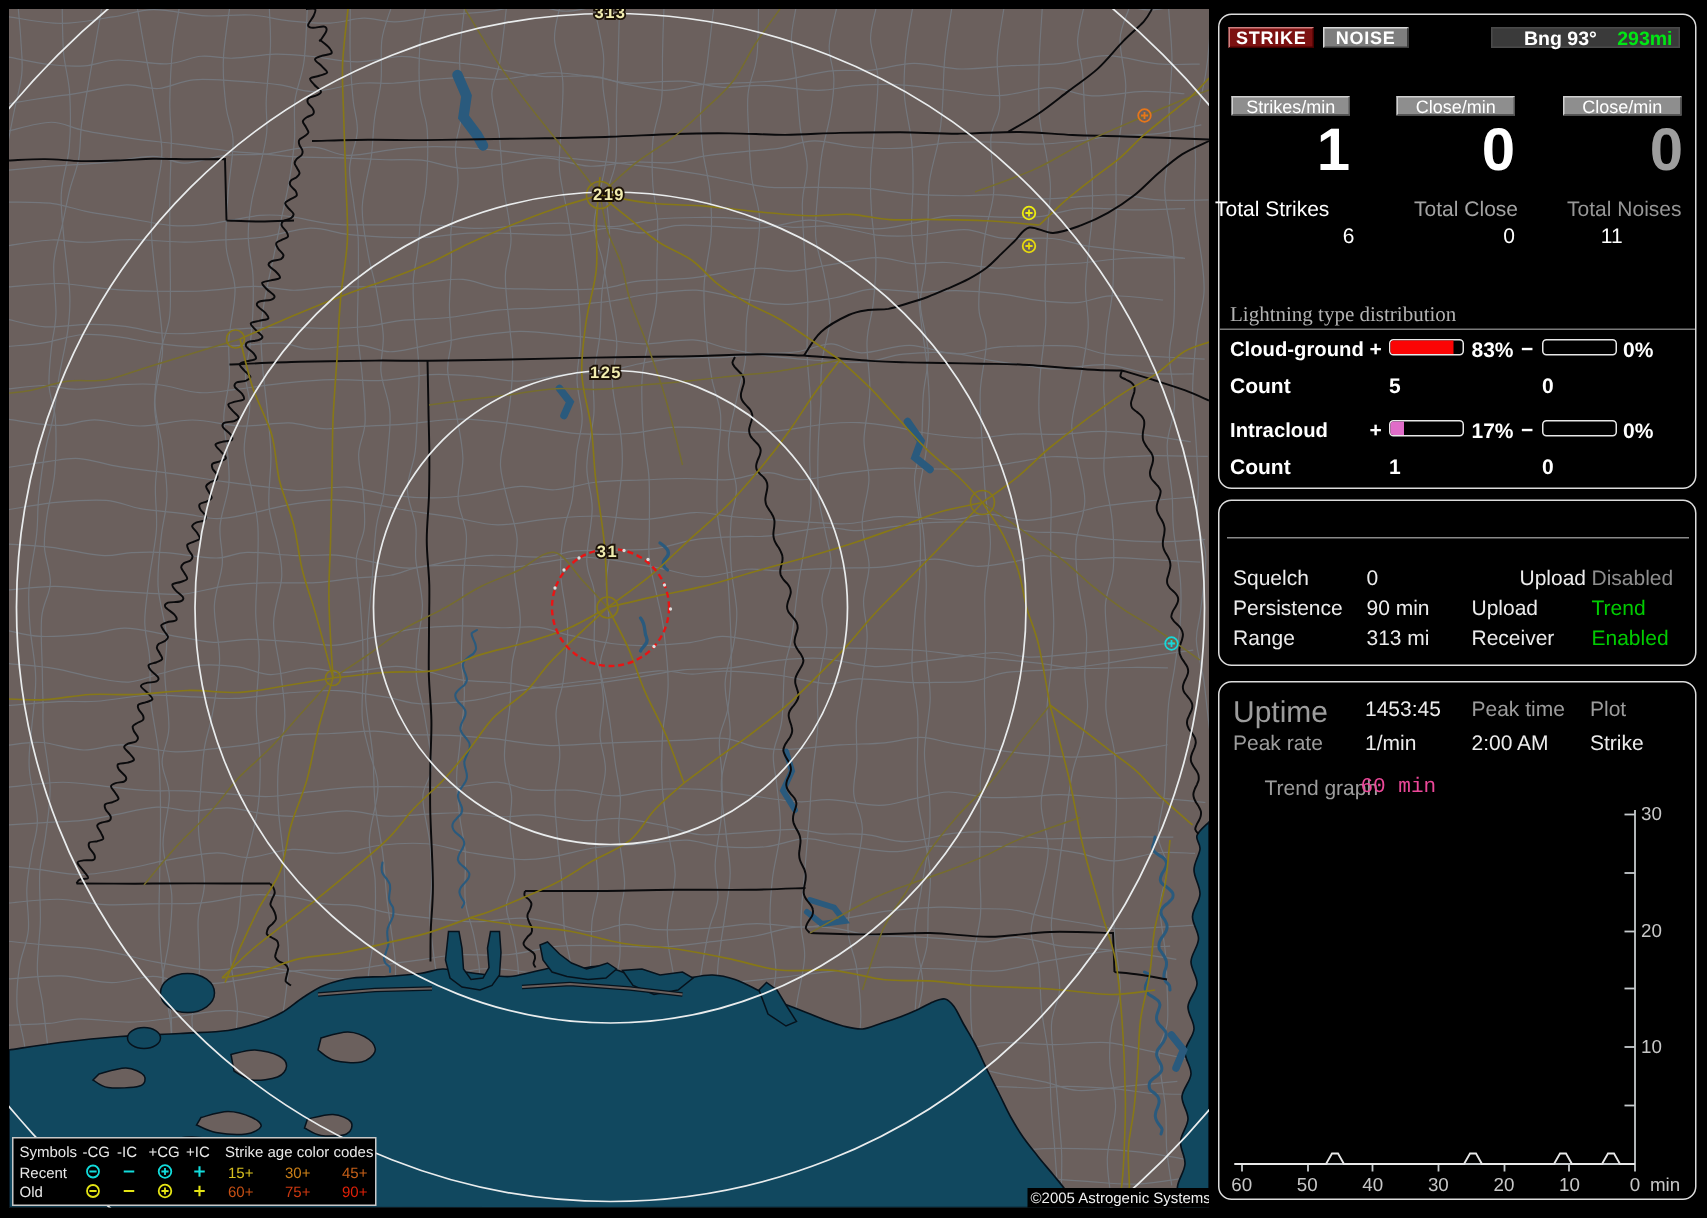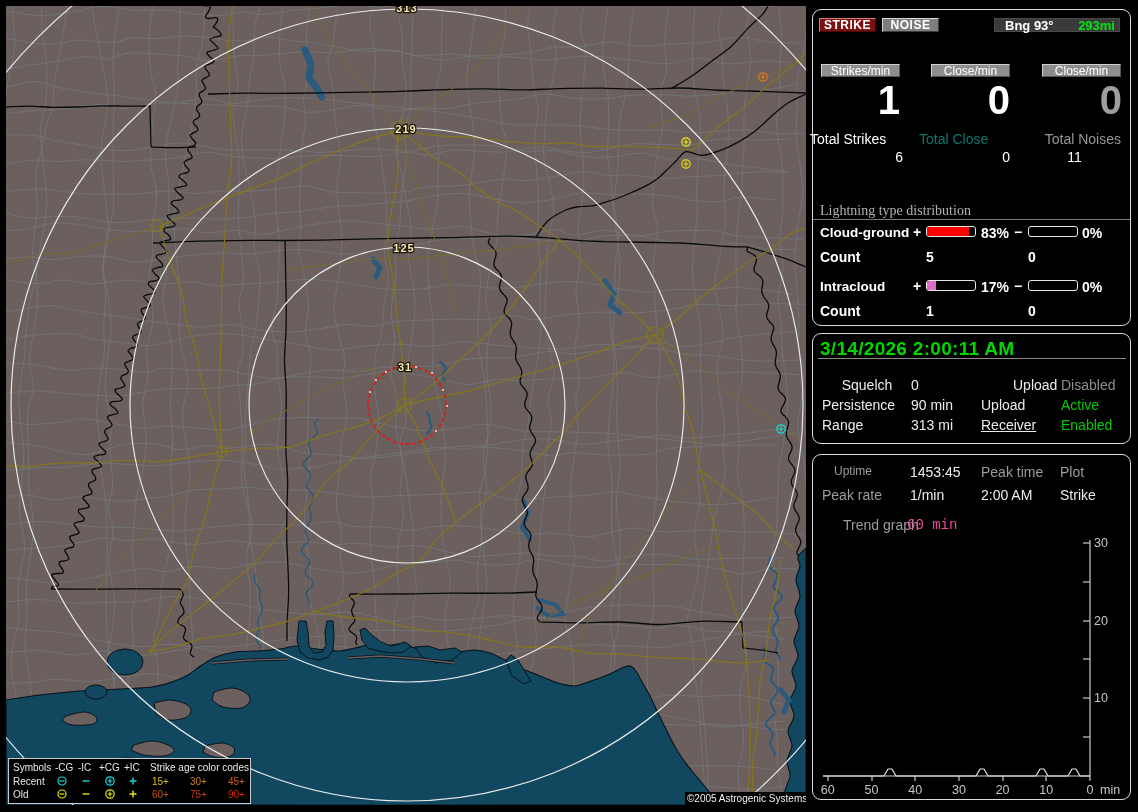--- a/index.html
+++ b/index.html
@@ -242,29 +242,29 @@
       <text x="190" y="798" font-family="Liberation Sans, sans-serif" font-size="10" fill="#cc3810" font-weight="normal" text-anchor="start">75+</text>
       <text x="228" y="798" font-family="Liberation Sans, sans-serif" font-size="10" fill="#e02008" font-weight="normal" text-anchor="start">90+</text>
       <rect x="685" y="792" width="121" height="17" fill="#000"></rect>
       <text x="687" y="802" font-family="Liberation Sans, sans-serif" font-size="10" fill="#f2f2f2" font-weight="normal" text-anchor="start">©2005 Astrogenic Systems</text>
     </svg>
 <div style="position:absolute;left:812px;top:9px;width:319px;height:317px;border:1px solid #dcdcdc;border-radius:9px;background:#000;"></div>
     <div style="position:absolute;left:812px;top:333px;width:319px;height:111px;border:1px solid #dcdcdc;border-radius:9px;background:#000;"></div>
     <div style="position:absolute;left:812px;top:454px;width:319px;height:346px;border:1px solid #dcdcdc;border-radius:9px;background:#000;"></div>
     <div style="position:absolute;left:819px;top:18px;width:57px;height:14px;background:#7c1111;border:1px solid;border-color:#cf8080 #460000 #460000 #cf8080;font-family:'Liberation Sans',sans-serif;font-size:12px;font-weight:bold;color:#fff;text-align:center;line-height:13px;letter-spacing:0.5px;">STRIKE</div>
     <div style="position:absolute;left:882px;top:18px;width:57px;height:14px;background:#7e7e7e;border:1px solid;border-color:#d8d8d8 #3c3c3c #3c3c3c #d8d8d8;font-family:'Liberation Sans',sans-serif;font-size:12px;font-weight:bold;color:#fff;text-align:center;line-height:13px;letter-spacing:0.5px;">NOISE</div>
-    <div style="position:absolute;left:994px;top:18px;width:126px;height:14px;background:#3a3a3a;border:1px solid #4a4a4a;font-family:'Liberation Sans',sans-serif;font-size:13px;font-weight:bold;color:#fff;line-height:13px;"><span style="padding-left:10px">Bng 93°</span><span style="float:right;color:#00e614;padding-right:4px">293mi</span></div>
+    <div style="position:absolute;left:994px;top:18px;width:126px;height:14px;background:#3a3a3a;border:1px solid #4a4a4a;font-family:'Liberation Sans',sans-serif;font-size:13px;font-weight:bold;color:#fff;line-height:13px;"><span style="padding-left:21px">Bng 93°</span><span style="float:right;color:#00e614;padding-right:4px">293mi</span></div>
     <div style="position:absolute;left:821px;top:64px;width:79px;height:13px;background:#8e8e8e;border:1px solid;border-color:#d0d0d0 #555 #555 #d0d0d0;font-family:'Liberation Sans',sans-serif;font-size:12px;color:#fff;text-align:center;line-height:12px;">Strikes/min</div>
     <div style="position:absolute;left:931px;top:64px;width:79px;height:13px;background:#8e8e8e;border:1px solid;border-color:#d0d0d0 #555 #555 #d0d0d0;font-family:'Liberation Sans',sans-serif;font-size:12px;color:#fff;text-align:center;line-height:12px;">Close/min</div>
     <div style="position:absolute;left:1042px;top:64px;width:79px;height:13px;background:#8e8e8e;border:1px solid;border-color:#d0d0d0 #555 #555 #d0d0d0;font-family:'Liberation Sans',sans-serif;font-size:12px;color:#fff;text-align:center;line-height:12px;">Close/min</div>
     <div style="position:absolute;left:810px;top:84px;width:90px;height:32px;font-family:'Liberation Sans',sans-serif;font-size:40px;font-weight:bold;color:#fff;text-align:right;line-height:32px;">1</div>
     <div style="position:absolute;left:920px;top:84px;width:90px;height:32px;font-family:'Liberation Sans',sans-serif;font-size:40px;font-weight:bold;color:#fff;text-align:right;line-height:32px;">0</div>
     <div style="position:absolute;left:1032px;top:84px;width:90px;height:32px;font-family:'Liberation Sans',sans-serif;font-size:40px;font-weight:bold;color:#9e9e9e;text-align:right;line-height:32px;">0</div>
     <div style="position:absolute;left:810px;top:131px;width:93px;height:14px;font-family:'Liberation Sans',sans-serif;font-size:14px;color:#fff;text-align:left;">Total Strikes</div>
-    <div style="position:absolute;left:919px;top:131px;width:93px;height:14px;font-family:'Liberation Sans',sans-serif;font-size:14px;color:#0f766e;text-align:left;">Total Close</div>
+    <div style="position:absolute;left:919px;top:131px;width:93px;height:14px;font-family:'Liberation Sans',sans-serif;font-size:14px;color:#a3a3a3;text-align:right;">Total Close</div>
     <div style="position:absolute;left:1028px;top:131px;width:93px;height:14px;font-family:'Liberation Sans',sans-serif;font-size:14px;color:#969696;text-align:right;">Total Noises</div>
     <div style="position:absolute;left:810px;top:149px;width:93px;height:14px;font-family:'Liberation Sans',sans-serif;font-size:14px;color:#fff;text-align:right;">6</div>
     <div style="position:absolute;left:919px;top:149px;width:91px;height:14px;font-family:'Liberation Sans',sans-serif;font-size:14px;color:#fff;text-align:right;">0</div>
     <div style="position:absolute;left:1028px;top:149px;width:93px;height:14px;font-family:'Liberation Sans',sans-serif;font-size:14px;color:#fff;text-align:center;">11</div>
     <div style="position:absolute;left:820px;top:203px;width:220px;height:14px;font-family:Liberation Serif, serif;font-size:14px;color:#b2b2b2;">Lightning type distribution</div>
     <div style="position:absolute;left:813px;top:219px;width:317px;height:0;border-top:1px solid #7a7a7a;"></div>
     <div style="position:absolute;left:820px;top:225px;width:95px;height:14px;font-family:'Liberation Sans',sans-serif;font-size:13.5px;font-weight:bold;color:#fff;">Cloud-ground</div>
     <div style="position:absolute;left:913px;top:224px;width:12px;height:14px;font-family:'Liberation Sans',sans-serif;font-size:14px;font-weight:bold;color:#fff;">+</div>
     <div style="position:absolute;left:926px;top:226px;width:50px;height:11px;border:1px solid #e8e8e8;border-radius:3px;background:#000;">
       <div style="width:42px;height:9px;background:#fb0404;border-radius:2px 0 0 2px"></div>
@@ -281,35 +281,34 @@
     <div style="position:absolute;left:926px;top:280px;width:50px;height:11px;border:1px solid #e8e8e8;border-radius:3px;background:#000;">
       <div style="width:9px;height:9px;background:#e06cc8;border-radius:2px 0 0 2px"></div>
     </div>
     <div style="position:absolute;left:981px;top:279px;width:40px;height:14px;font-family:'Liberation Sans',sans-serif;font-size:14px;font-weight:bold;color:#fff;">17%</div>
     <div style="position:absolute;left:1014px;top:278px;width:12px;height:14px;font-family:'Liberation Sans',sans-serif;font-size:14px;font-weight:bold;color:#fff;">−</div>
     <div style="position:absolute;left:1028px;top:280px;width:50px;height:11px;border:1px solid #e8e8e8;border-radius:3px;background:#000;"></div>
     <div style="position:absolute;left:1082px;top:279px;width:40px;height:14px;font-family:'Liberation Sans',sans-serif;font-size:14px;font-weight:bold;color:#fff;">0%</div>
     <div style="position:absolute;left:820px;top:303px;width:60px;height:14px;font-family:'Liberation Sans',sans-serif;font-size:14px;font-weight:bold;color:#fff;">Count</div>
     <div style="position:absolute;left:926px;top:303px;width:30px;height:14px;font-family:'Liberation Sans',sans-serif;font-size:14px;font-weight:bold;color:#fff;">1</div>
     <div style="position:absolute;left:1028px;top:303px;width:30px;height:14px;font-family:'Liberation Sans',sans-serif;font-size:14px;font-weight:bold;color:#fff;">0</div>
-    <div style="position:absolute;left:820px;top:338px;width:300px;height:18px;font-family:'Liberation Sans',sans-serif;font-size:19px;font-weight:bold;color:#00d600;letter-spacing:0.3px;">3/14/2026 2:00:11 AM</div>
     <div style="position:absolute;left:818px;top:358px;width:308px;height:0;border-top:1px solid #8a8a8a;"></div>
-    <div style="position:absolute;left:822px;top:377px;width:90px;height:15px;font-family:'Liberation Sans',sans-serif;font-size:14px;color:#ececec;text-align:center;">Squelch</div>
+    <div style="position:absolute;left:822px;top:377px;width:90px;height:15px;font-family:'Liberation Sans',sans-serif;font-size:14px;color:#ececec;">Squelch</div>
     <div style="position:absolute;left:911px;top:377px;width:70px;height:15px;font-family:'Liberation Sans',sans-serif;font-size:14px;color:#ececec;">0</div>
     <div style="position:absolute;left:981px;top:377px;width:80px;height:15px;font-family:'Liberation Sans',sans-serif;font-size:14px;color:#ececec;margin-left:32px;">Upload</div>
     <div style="position:absolute;left:1061px;top:377px;width:70px;height:15px;font-family:'Liberation Sans',sans-serif;font-size:14px;color:#ececec;color:#8e8e8e;">Disabled</div>
     <div style="position:absolute;left:822px;top:397px;width:90px;height:15px;font-family:'Liberation Sans',sans-serif;font-size:14px;color:#ececec;">Persistence</div>
     <div style="position:absolute;left:911px;top:397px;width:70px;height:15px;font-family:'Liberation Sans',sans-serif;font-size:14px;color:#ececec;">90 min</div>
     <div style="position:absolute;left:981px;top:397px;width:80px;height:15px;font-family:'Liberation Sans',sans-serif;font-size:14px;color:#ececec;">Upload</div>
-    <div style="position:absolute;left:1061px;top:397px;width:70px;height:15px;font-family:'Liberation Sans',sans-serif;font-size:14px;color:#ececec;color:#00cc00;">Active</div>
+    <div style="position:absolute;left:1061px;top:397px;width:70px;height:15px;font-family:'Liberation Sans',sans-serif;font-size:14px;color:#ececec;color:#00cc00;">Trend</div>
     <div style="position:absolute;left:822px;top:417px;width:90px;height:15px;font-family:'Liberation Sans',sans-serif;font-size:14px;color:#ececec;">Range</div>
     <div style="position:absolute;left:911px;top:417px;width:70px;height:15px;font-family:'Liberation Sans',sans-serif;font-size:14px;color:#ececec;">313 mi</div>
-    <div style="position:absolute;left:981px;top:417px;width:80px;height:15px;font-family:'Liberation Sans',sans-serif;font-size:14px;color:#ececec;text-decoration:underline;">Receiver</div>
+    <div style="position:absolute;left:981px;top:417px;width:80px;height:15px;font-family:'Liberation Sans',sans-serif;font-size:14px;color:#ececec;">Receiver</div>
     <div style="position:absolute;left:1061px;top:417px;width:70px;height:15px;font-family:'Liberation Sans',sans-serif;font-size:14px;color:#ececec;color:#00cc00;">Enabled</div>
-    <div style="position:absolute;left:822px;top:464px;width:85px;height:15px;font-family:'Liberation Sans',sans-serif;font-size:12px;color:#9c9c9c;margin-left:12px;">Uptime</div>
+    <div style="position:absolute;left:822px;top:464px;width:85px;height:15px;font-family:'Liberation Sans',sans-serif;font-size:20px;color:#9c9c9c;">Uptime</div>
     <div style="position:absolute;left:910px;top:464px;width:75px;height:15px;font-family:'Liberation Sans',sans-serif;font-size:14px;color:#ececec;">1453:45</div>
     <div style="position:absolute;left:981px;top:464px;width:78px;height:15px;font-family:'Liberation Sans',sans-serif;font-size:14px;color:#9c9c9c;">Peak time</div>
     <div style="position:absolute;left:1060px;top:464px;width:70px;height:15px;font-family:'Liberation Sans',sans-serif;font-size:14px;color:#9c9c9c;">Plot</div>
     <div style="position:absolute;left:822px;top:487px;width:85px;height:15px;font-family:'Liberation Sans',sans-serif;font-size:14px;color:#9c9c9c;">Peak rate</div>
     <div style="position:absolute;left:910px;top:487px;width:75px;height:15px;font-family:'Liberation Sans',sans-serif;font-size:14px;color:#ececec;">1/min</div>
     <div style="position:absolute;left:981px;top:487px;width:78px;height:15px;font-family:'Liberation Sans',sans-serif;font-size:14px;color:#ececec;">2:00 AM</div>
     <div style="position:absolute;left:1060px;top:487px;width:70px;height:15px;font-family:'Liberation Sans',sans-serif;font-size:14px;color:#ececec;">Strike</div>
     <div style="position:absolute;left:822px;top:517px;width:85px;height:15px;font-family:'Liberation Sans',sans-serif;font-size:14px;color:#9c9c9c;margin-left:21px;">Trend graph</div>
     <div style="position:absolute;left:907px;top:517px;width:75px;height:15px;font-family:Liberation Mono, monospace;font-size:14px;color:#ec4899;">60 min</div>
 <svg width="326" height="270" viewBox="806 530 326 270" style="position:absolute;left:806px;top:530px">

